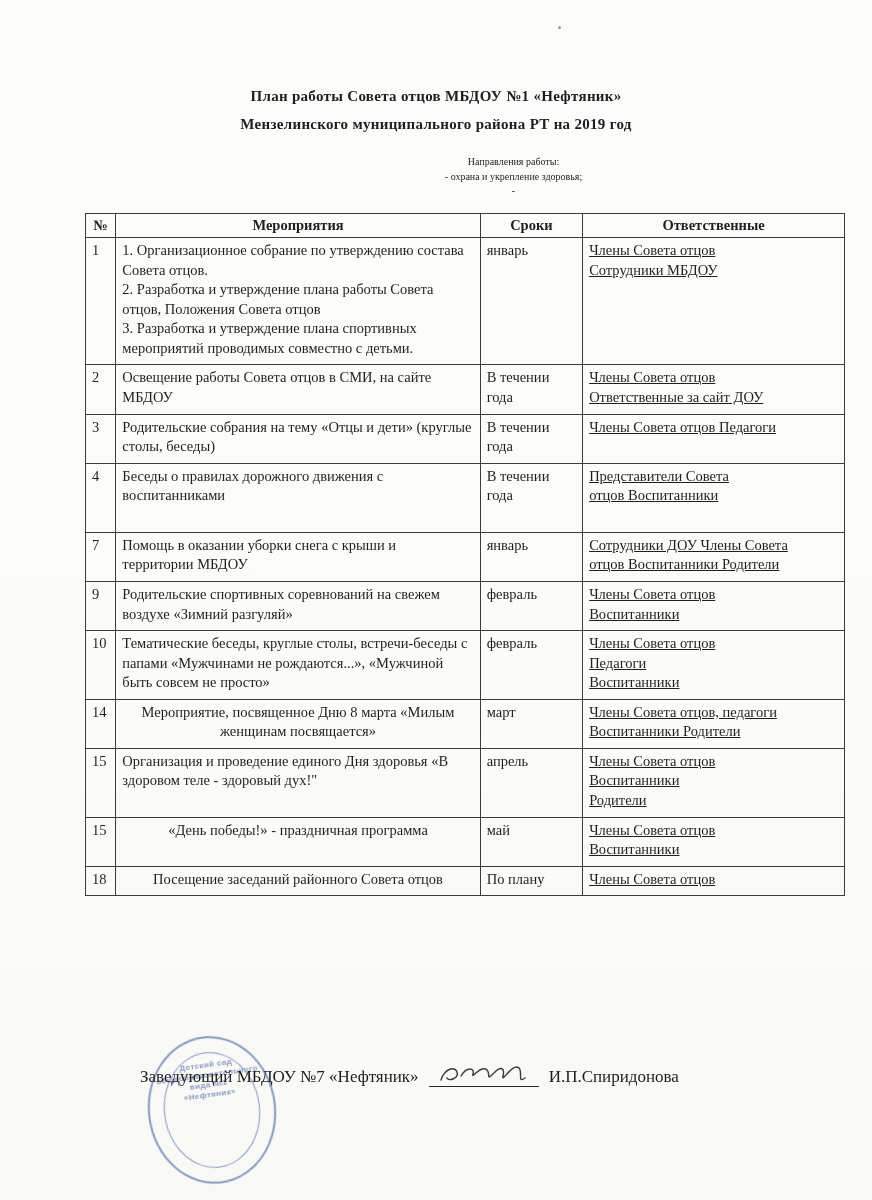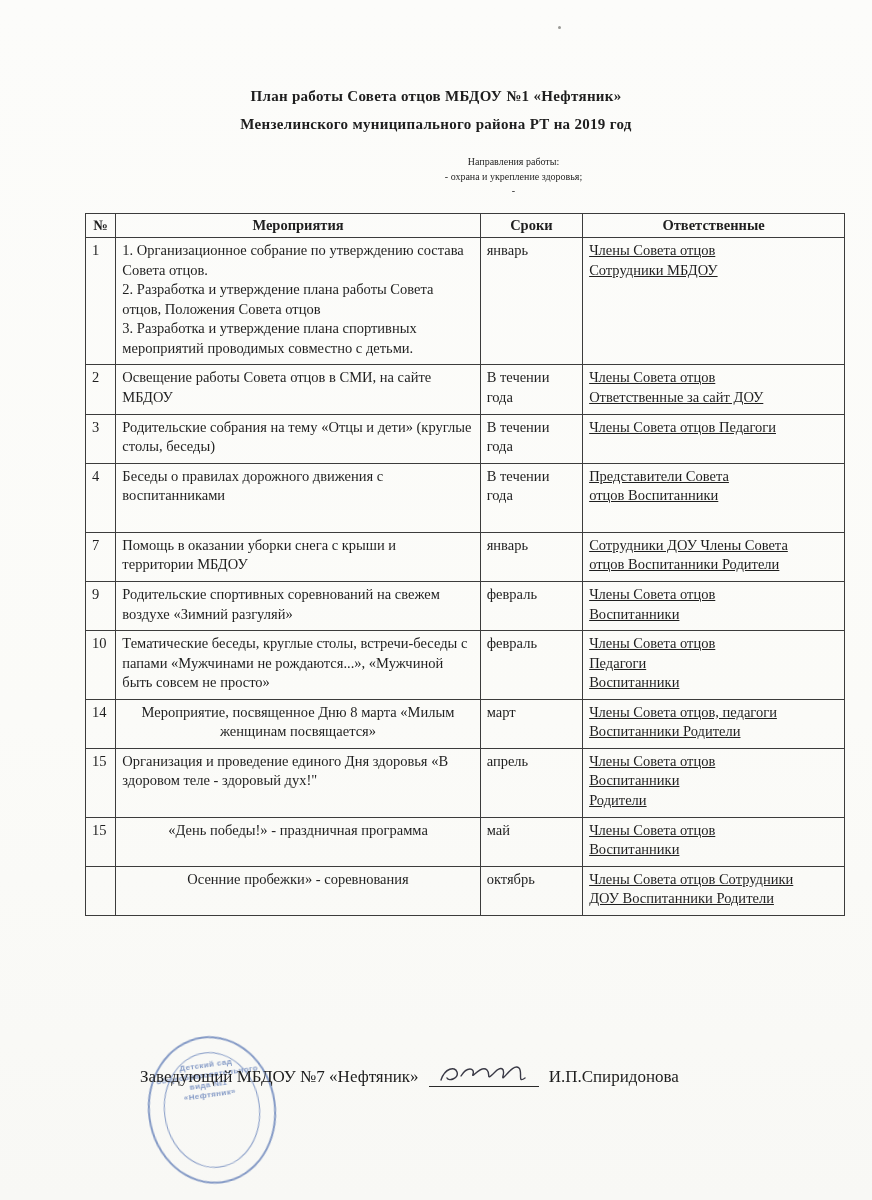--- a/index.html
+++ b/index.html
@@ -222,25 +222,24 @@
 Родители</td>
         </tr>
         <tr>
           <td class="col-num">15</td>
           <td class="col-activity center">«День победы!» - праздничная программа</td>
           <td class="col-term">май</td>
           <td class="col-responsible">Члены Совета отцов
 Воспитанники</td>
         </tr>
         <tr>
-          <td class="col-num"></td>
-          <td class="col-activity center">Осенние пробежки» - соревнования</td>
-          <td class="col-term">октябрь</td>
-          <td class="col-responsible">Члены Совета отцов Сотрудники
-ДОУ Воспитанники Родители</td>
+          <td class="col-num">18</td>
+          <td class="col-activity center">Посещение заседаний районного Совета отцов</td>
+          <td class="col-term">По плану</td>
+          <td class="col-responsible">Члены Совета отцов</td>
         </tr>
       </tbody>
   </table>
 
   <div class="footer">
     <span>Заведующий МБДОУ №7 «Нефтяник»</span>
     <span class="sig-slot">
       <svg width="96" height="32" viewBox="0 0 96 32">
         <path d="M6 22 C10 10, 20 8, 22 14 C24 20, 14 24, 12 20 M26 18 C32 8, 40 10, 38 16 C36 22, 46 6, 52 12 C56 16, 50 24, 60 14 C66 8, 70 10, 68 18 C66 26, 78 4, 84 10 C88 14, 82 26, 90 20" fill="none" stroke="#3a3a46" stroke-width="1.4" stroke-linecap="round"></path>
       </svg>

